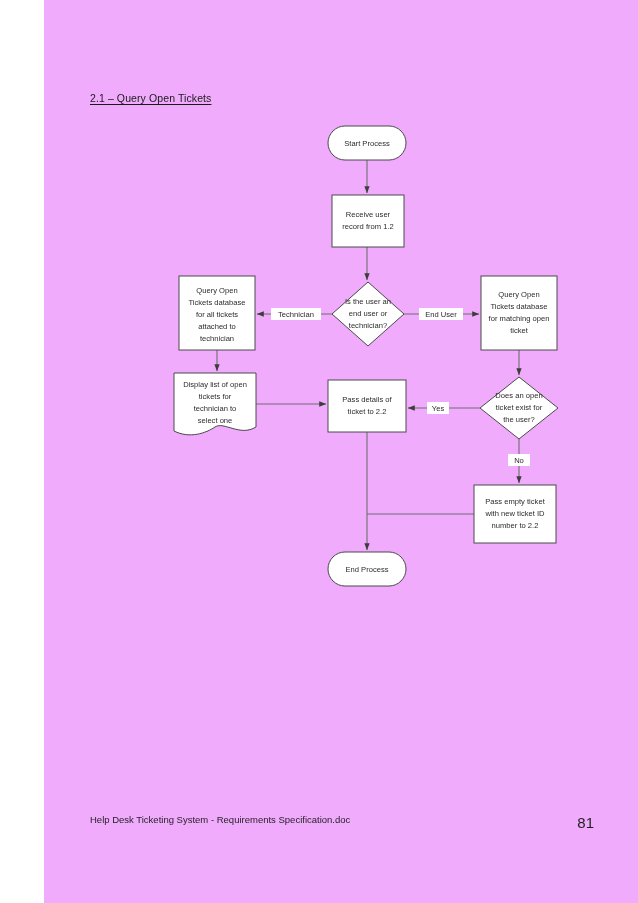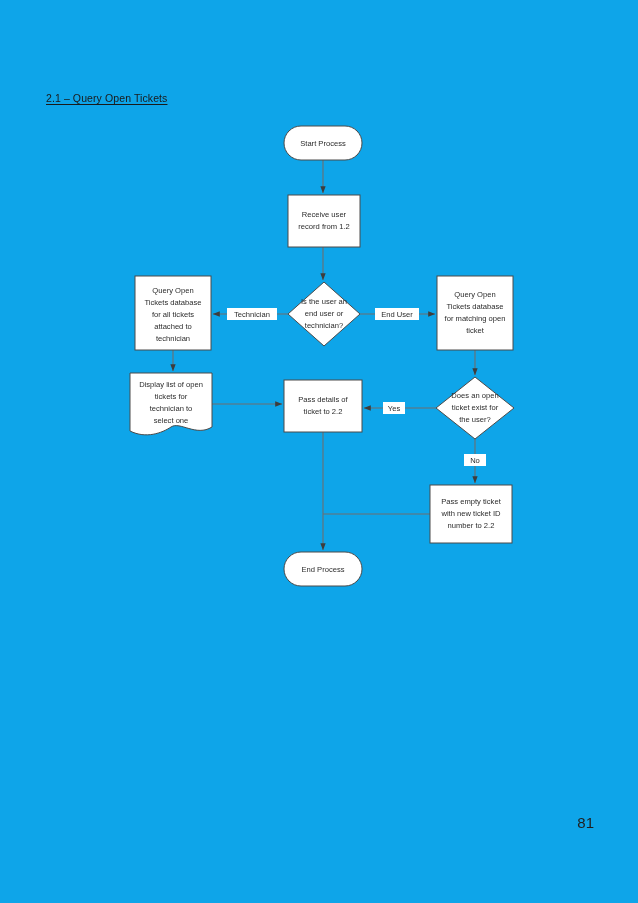--- a/index.html
+++ b/index.html
@@ -12,21 +12,22 @@
     width: 638px;
     height: 903px;
     position: relative;
     font-family: "Liberation Sans", sans-serif;
     color: #000000;
     overflow: hidden;
   }
   .page {
     position: absolute;
     inset: 0;
-    background: #0ea5e9;
+    background: #f0abfc;
+    margin-left: 44px;
   }
   .section-heading {
     position: absolute;
     left: 46px;
     top: 92px;
     font-size: 10.5px;
     font-family: "Liberation Sans", sans-serif;
     color: #1a1a1a;
     letter-spacing: 0.1px;
     text-decoration: underline;
@@ -212,16 +213,17 @@
 
       <g>
         <rect class="shape" x="284" y="447" width="78" height="34" rx="17" ry="17"></rect>
         <text class="node-text" x="323" y="464.5">End Process</text>
       </g>
 
     </svg>
   </div>
 
   <div class="footer">
+    <div class="footer-text">Help Desk Ticketing System - Requirements Specification.doc</div>
     <div class="footer-page">81</div>
   </div>
 
 </div>
 
 </body></html>

